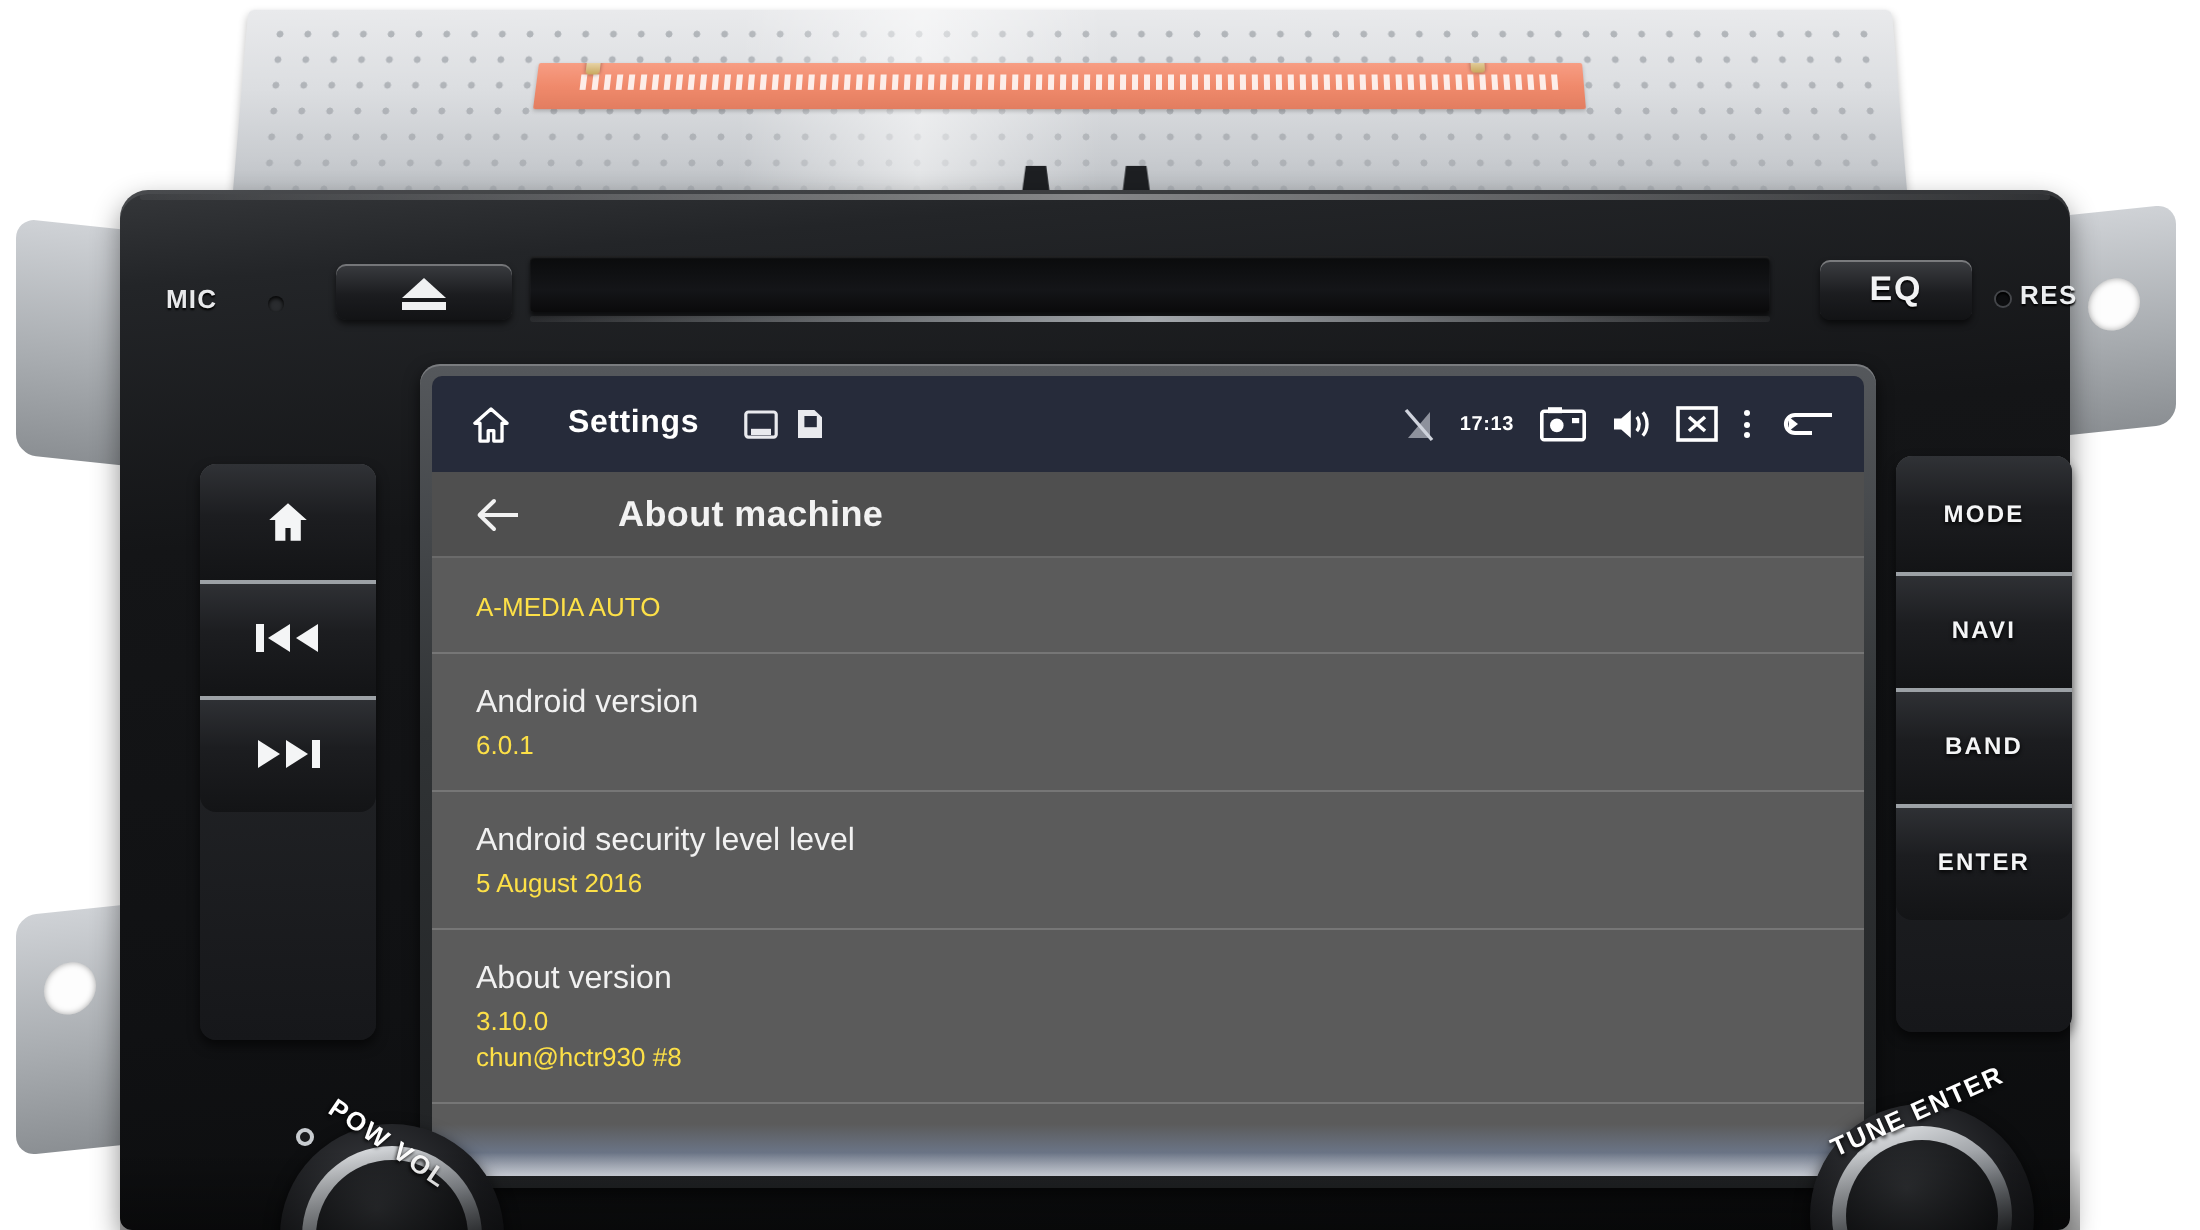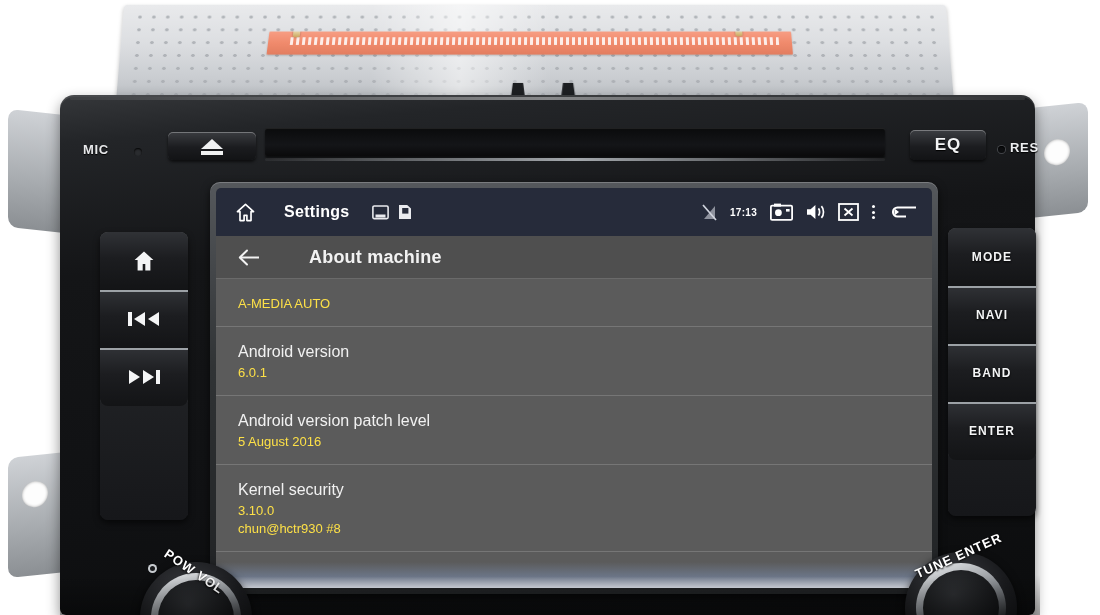--- a/index.html
+++ b/index.html
@@ -292,25 +292,25 @@
 
       <div class="list">
         <div class="row">
           <div class="rsub">A-MEDIA AUTO</div>
         </div>
         <div class="row">
           <div class="rtitle">Android version</div>
           <div class="rsub">6.0.1</div>
         </div>
         <div class="row">
-          <div class="rtitle">Android version patch level</div>
+          <div class="rtitle">Android security level level</div>
           <div class="rsub">5 August 2016</div>
         </div>
         <div class="row">
-          <div class="rtitle">Kernel security</div>
+          <div class="rtitle">About version</div>
           <div class="rsub" style="white-space:pre-line;">3.10.0
 chun@hctr930 #8</div>
         </div>
       </div>
 
       <div class="glare"></div>
     </div>
   </div>
 
   <div class="knob knob-l">

